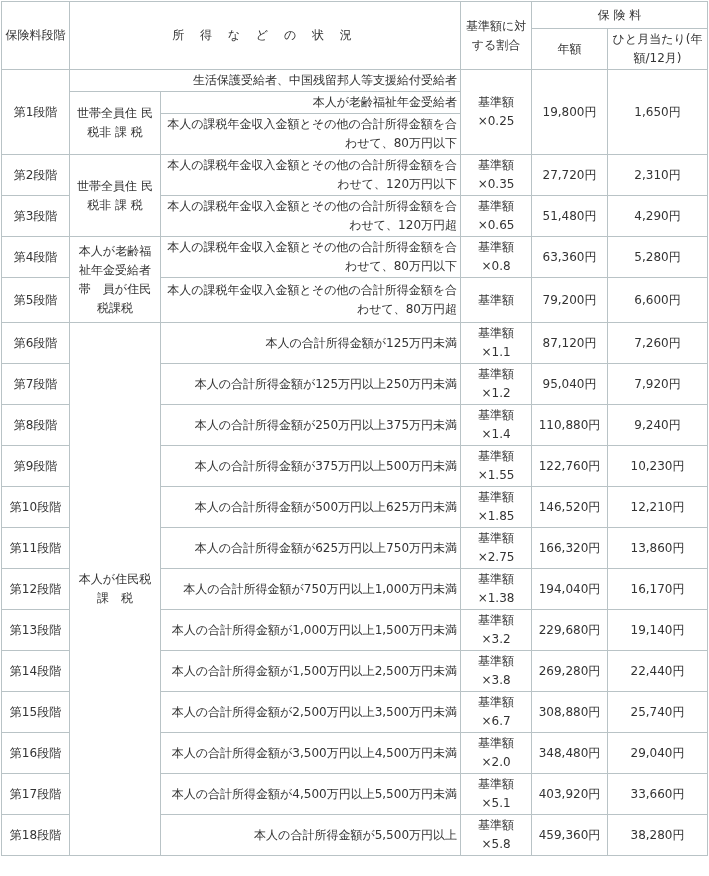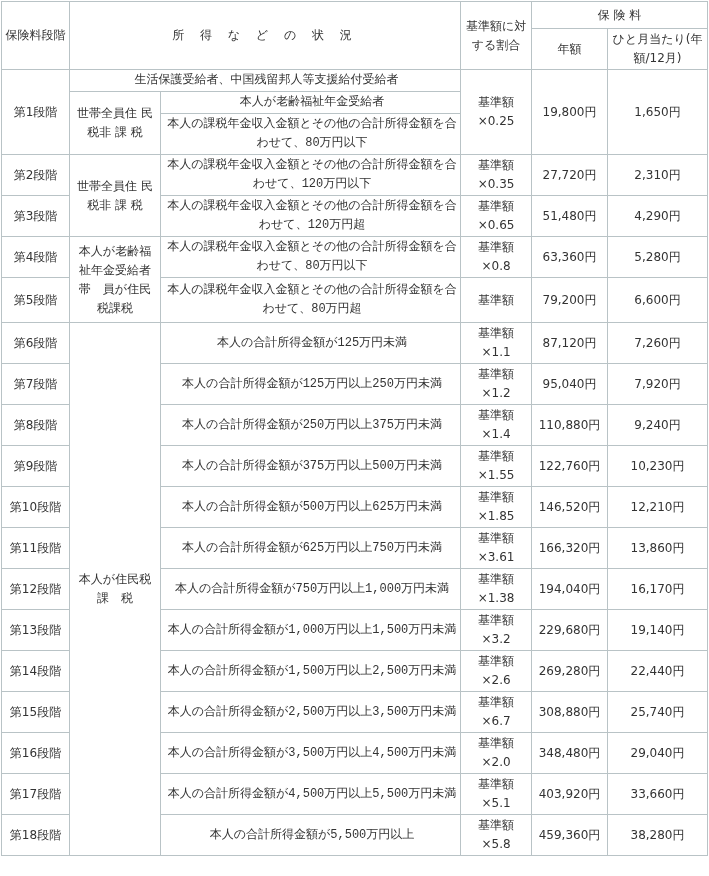--- a/index.html
+++ b/index.html
@@ -1,20 +1,20 @@
 <!DOCTYPE html>
 <html><head>
 <meta charset="utf-8">
 <style>
   html, body { margin: 0; padding: 0; background: #ffffff; }
   body { width: 709px; height: 876px; overflow: hidden; font-family: "DejaVu Sans", "Liberation Sans", sans-serif; color: #333333; }
   table.premium { border-collapse: collapse; table-layout: fixed; position: absolute; left: 1px; top: 1px; width: 706px; font-size: 12px; line-height: 19px; }
   table.premium td, table.premium th { border: 1px solid #b9c3c6; padding: 1px 3px; font-weight: normal; vertical-align: middle; }
   .c { text-align: center; }
-  .l { text-align: center; padding-left: 6px !important; font-family: Liberation Mono, monospace; }
+  .l { text-align: right; padding-left: 6px !important; }
   .wide { letter-spacing: 6px; }
   tr.h36 td { height: 38px; }
 </style>
 </head>
 <body>
 
 <table class="premium">
   <colgroup>
     <col style="width:68px">
       <col style="width:91px">
@@ -114,42 +114,42 @@
   <tr class="h36">
     <td class="c">第10段階</td>
     <td class="l">本人の合計所得金額が500万円以上625万円未満</td>
     <td class="c">基準額×1.85</td>
     <td class="c">146,520円</td>
     <td class="c">12,210円</td>
   </tr>
   <tr class="h36">
     <td class="c">第11段階</td>
     <td class="l">本人の合計所得金額が625万円以上750万円未満</td>
-    <td class="c">基準額×3.61</td>
+    <td class="c">基準額×2.75</td>
     <td class="c">166,320円</td>
     <td class="c">13,860円</td>
   </tr>
   <tr class="h36">
     <td class="c">第12段階</td>
     <td class="l">本人の合計所得金額が750万円以上1,000万円未満</td>
     <td class="c">基準額×1.38</td>
     <td class="c">194,040円</td>
     <td class="c">16,170円</td>
   </tr>
   <tr class="h36">
     <td class="c">第13段階</td>
     <td class="l">本人の合計所得金額が1,000万円以上1,500万円未満</td>
     <td class="c">基準額×3.2</td>
     <td class="c">229,680円</td>
     <td class="c">19,140円</td>
   </tr>
   <tr class="h36">
     <td class="c">第14段階</td>
     <td class="l">本人の合計所得金額が1,500万円以上2,500万円未満</td>
-    <td class="c">基準額×2.6</td>
+    <td class="c">基準額×3.8</td>
     <td class="c">269,280円</td>
     <td class="c">22,440円</td>
   </tr>
   <tr class="h36">
     <td class="c">第15段階</td>
     <td class="l">本人の合計所得金額が2,500万円以上3,500万円未満</td>
     <td class="c">基準額×6.7</td>
     <td class="c">308,880円</td>
     <td class="c">25,740円</td>
   </tr>

